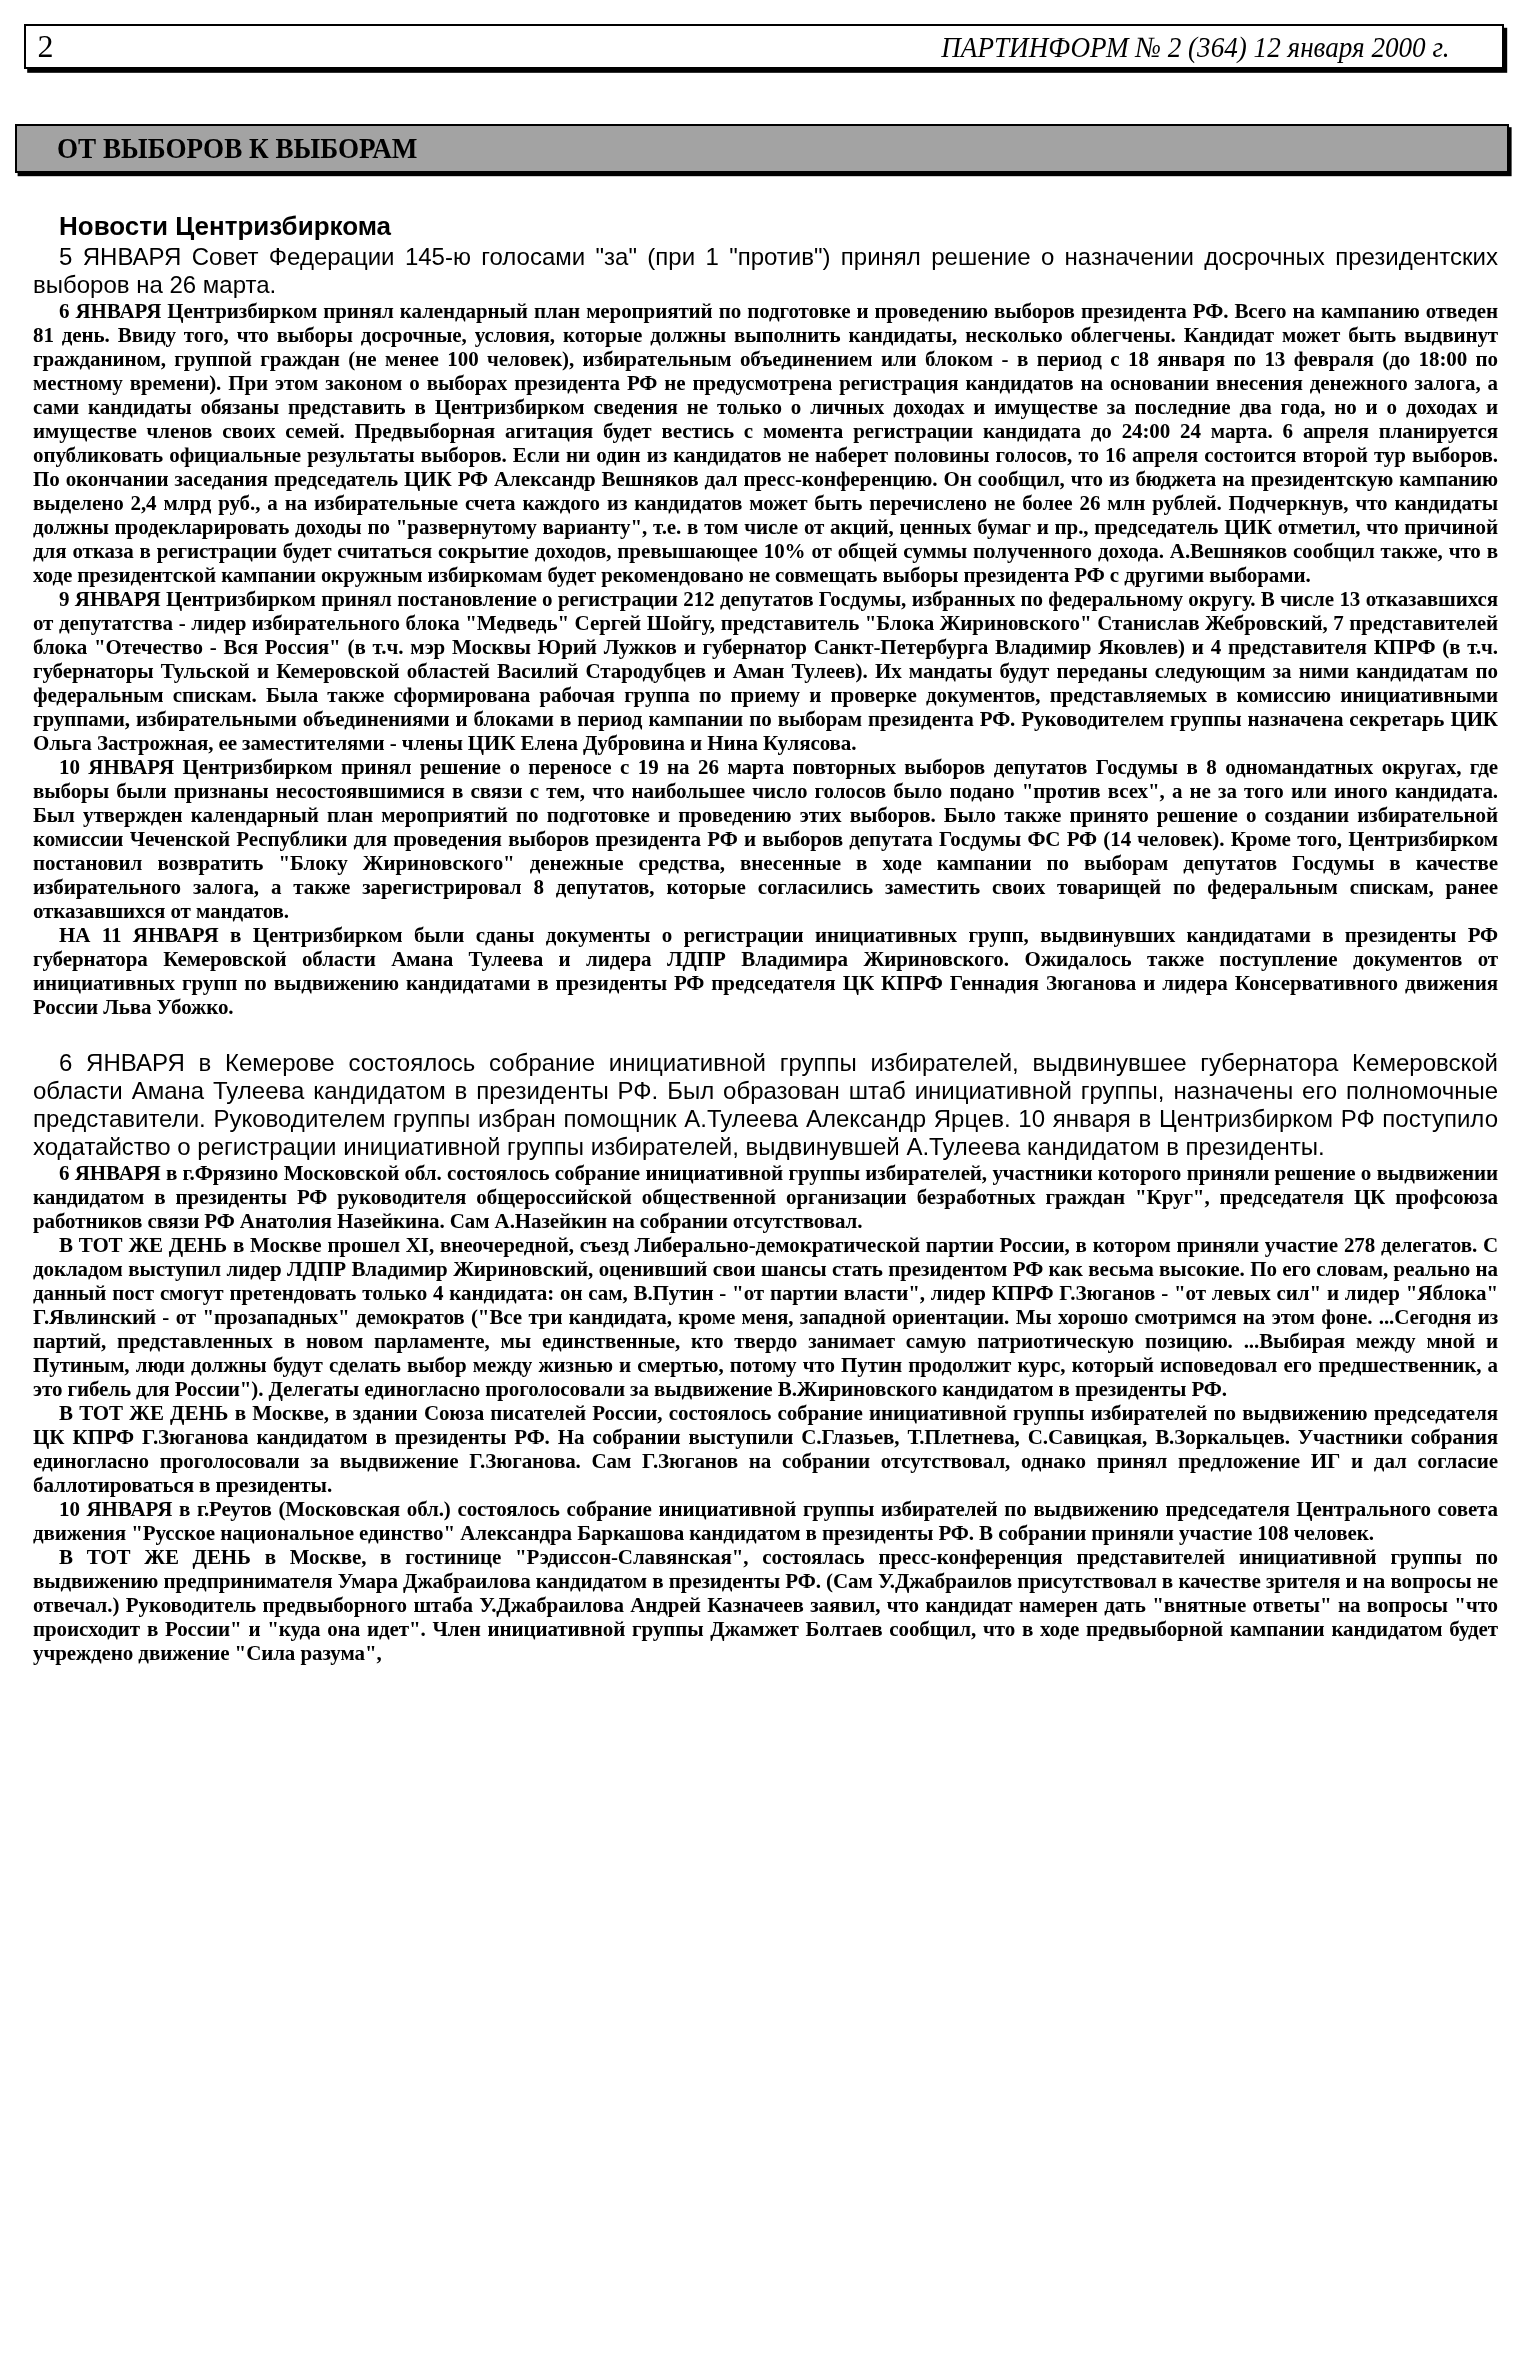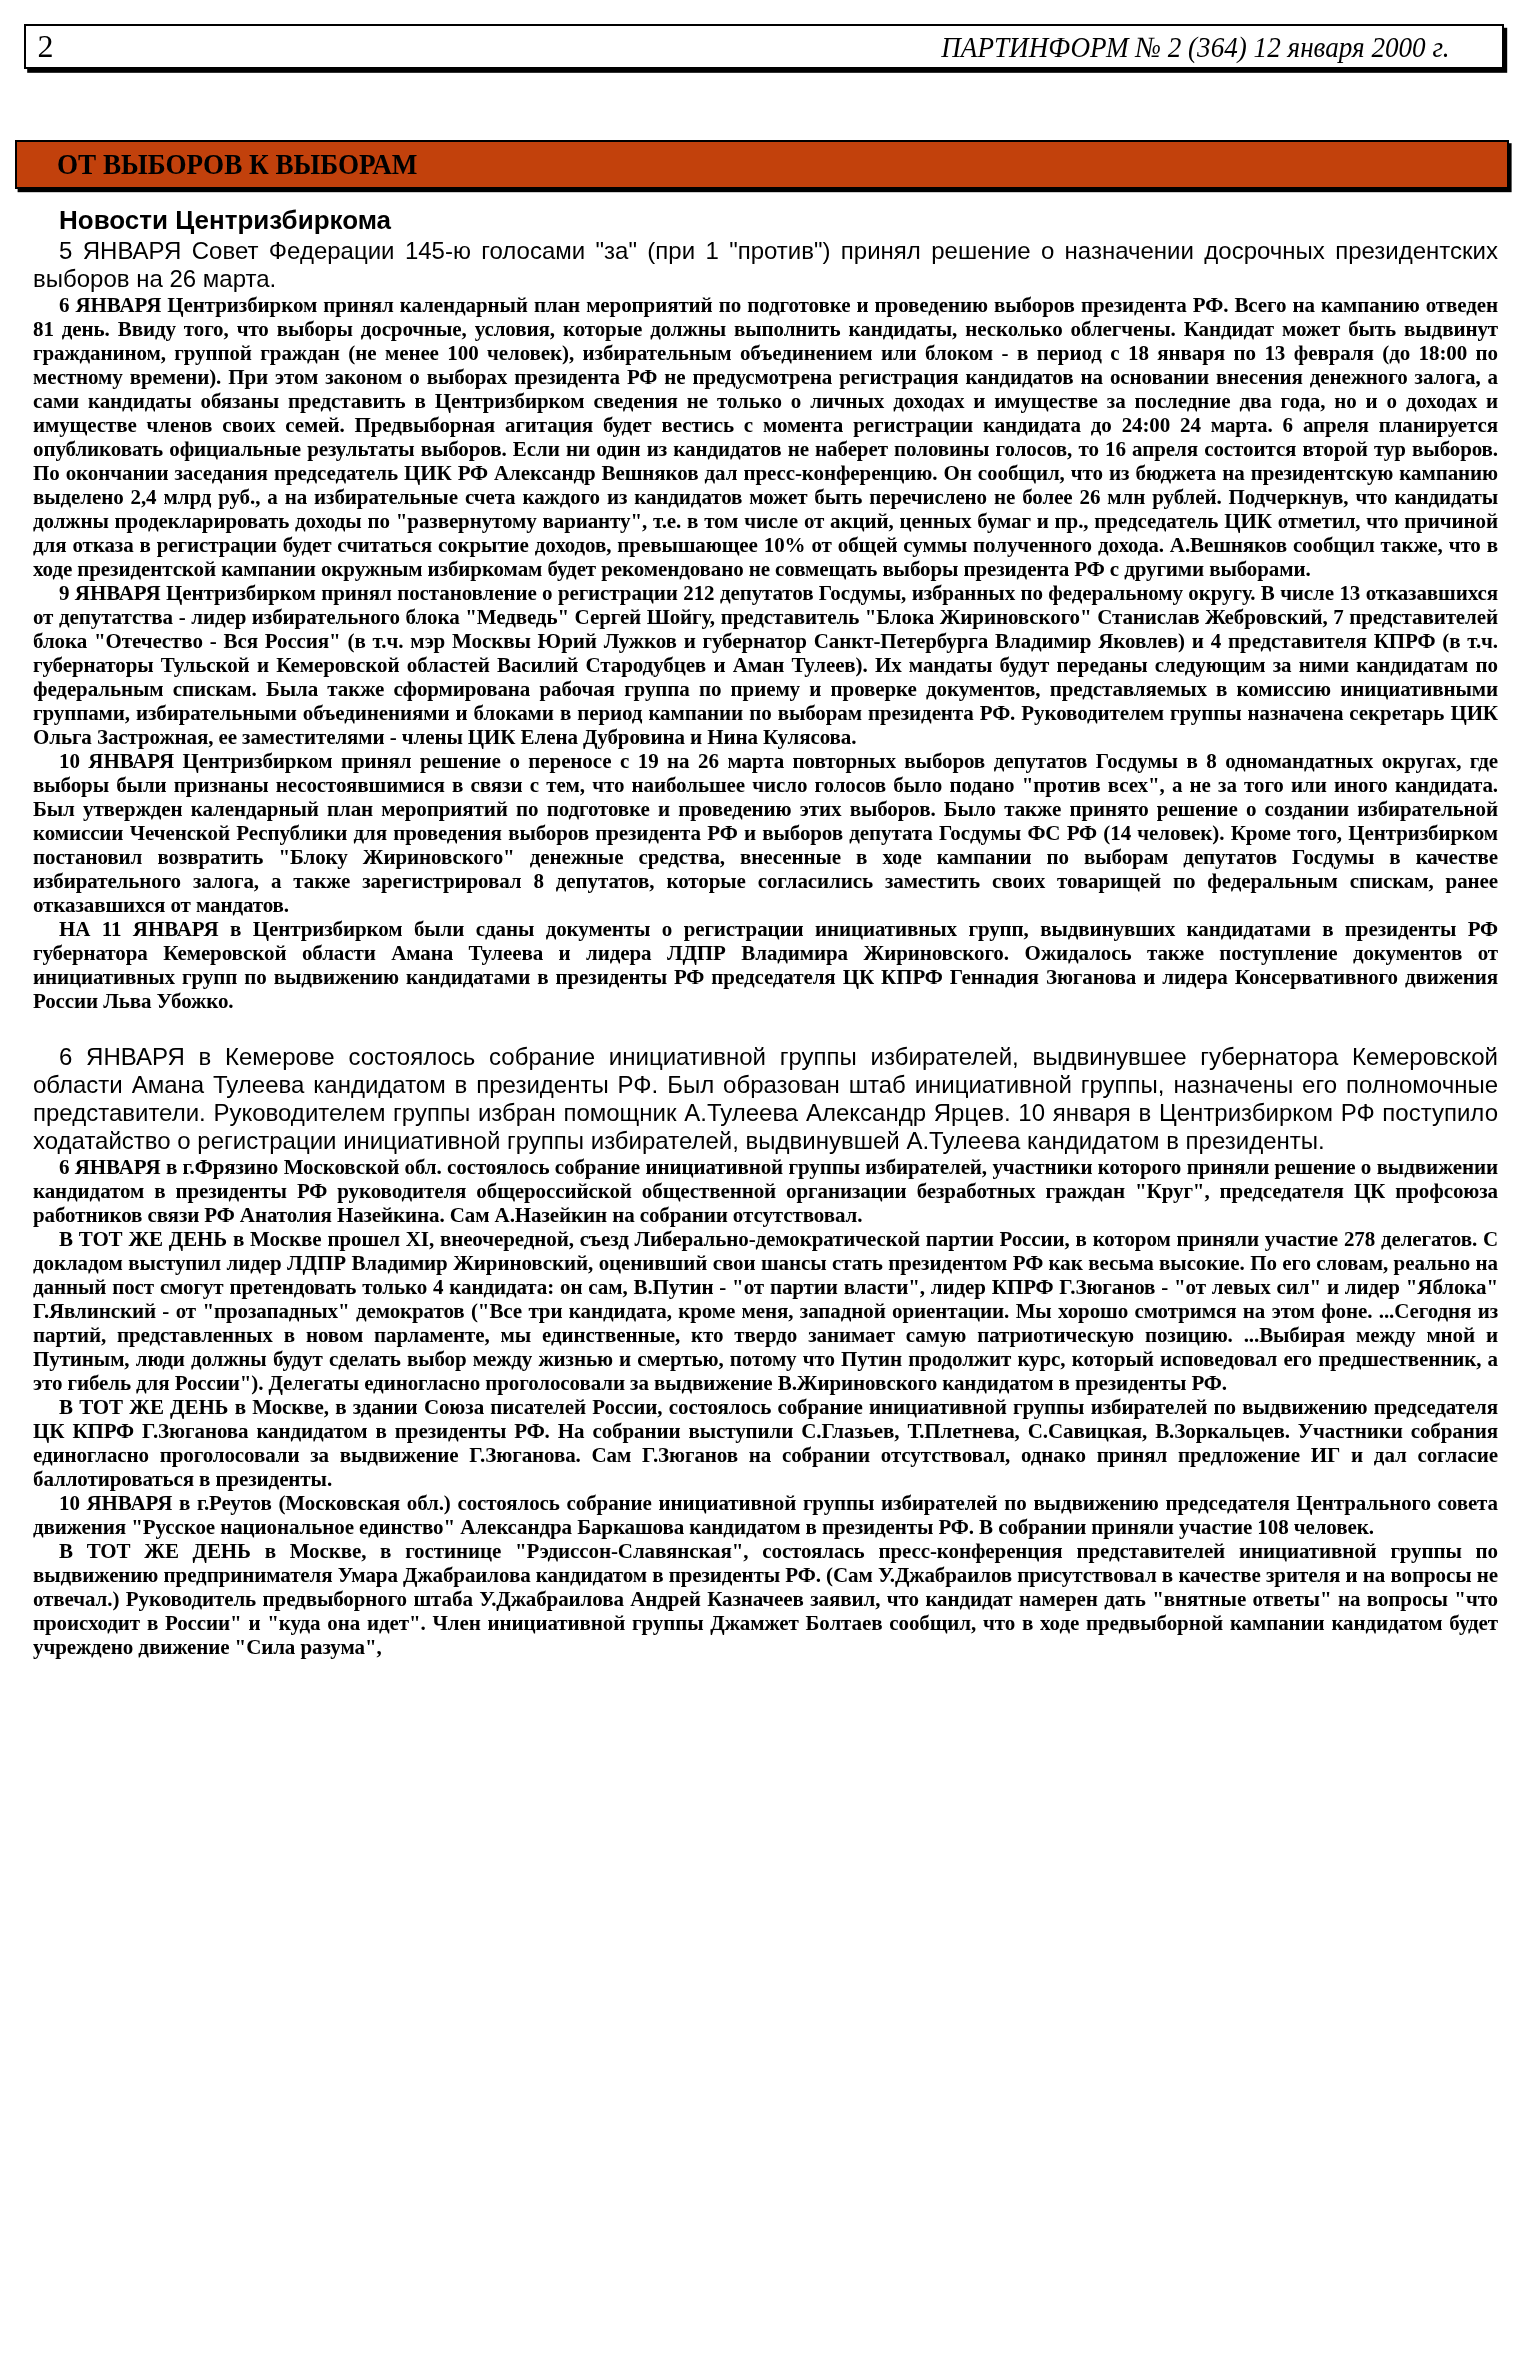--- a/index.html
+++ b/index.html
@@ -5,27 +5,27 @@
   html, body { margin:0; padding:0; background:#ffffff; }
   body { width:1537px; height:2377px; position:relative; overflow:hidden; color:#000; }
   .header-box {
     position:absolute; left:24px; top:24px; width:1476px; height:41px;
     border:2.6px solid #000; background:#fff;
     box-shadow:3.2px 3.8px 0 #000;
   }
   .page-num { position:absolute; left:11.5px; top:3.8px; font-family:"Liberation Serif", serif; font-size:32px; line-height:33px; }
   .masthead { position:absolute; right:53px; top:5.1px; font-family:"Liberation Serif", serif; font-style:italic; font-size:29.5px; line-height:32px; transform:scaleX(0.92); transform-origin:right center; }
   .banner {
-    position:absolute; left:15.4px; top:140px; width:1490px; height:45px;
-    border:2.6px solid #000; background:#c2410c;
+    position:absolute; left:15.4px; top:124px; width:1490px; height:45px;
+    border:2.6px solid #000; background:#a3a3a3;
     box-shadow:2.6px 3.2px 0 #000;
   }
   .banner-title { position:absolute; left:40px; top:6.4px; font-family:"Liberation Serif", serif; font-weight:bold; font-size:29.5px; line-height:33px; transform:scaleX(0.92); transform-origin:left center; }
   .content { position:absolute; left:33px; top:204px; width:1465px; }
-  .section-title { font-family:"Liberation Sans", sans-serif; font-weight:bold; font-size:26px; line-height:33px; margin:0 0 0 26px; }
+  .section-title { font-family:"Liberation Sans", sans-serif; font-weight:bold; font-size:26px; line-height:33px; margin:6px 0 0 26px; }
   .sans-p { font-family:"Liberation Sans", sans-serif; font-size:24px; line-height:28px; text-align:justify; text-indent:26px; margin:0; }
   .serif-p { font-family:"Liberation Serif", serif; font-weight:bold; font-size:21px; line-height:24px; text-align:justify; text-indent:26px; margin:0; letter-spacing:-0.1px; }
   .gap { height:29.5px; }
 </style>
 </head>
 <body>
 
 <div class="header-box">
   <span class="page-num">2</span>
   <span class="masthead">ПАРТИНФОРМ № 2 (364) 12 января 2000 г.</span>

